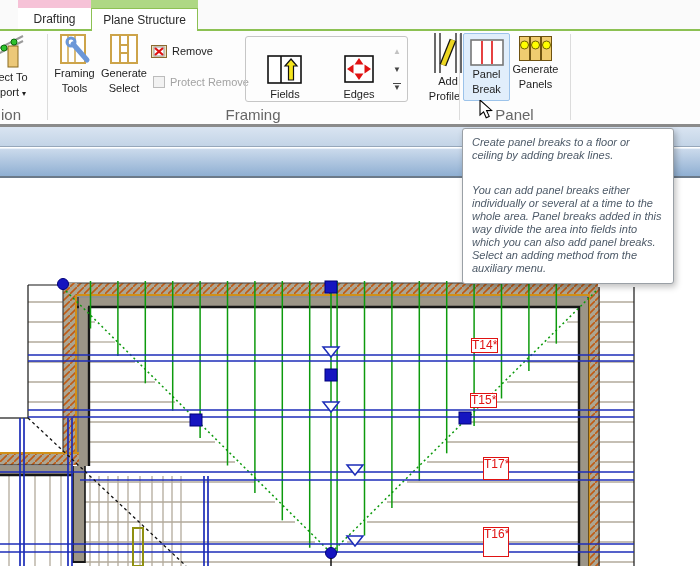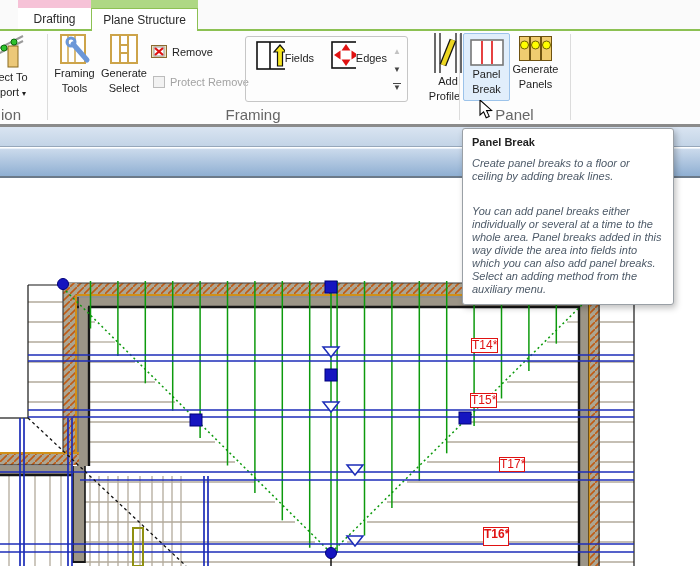--- a/index.html
+++ b/index.html
@@ -21,25 +21,25 @@
   .tab-active-mask { position:absolute; left:92px; top:29px; width:105px; height:2px; background:#fdfdfd; z-index:7; }
 
   
   .ribbon { position:absolute; left:0; top:31px; width:700px; height:93px; background:#fdfdfd; z-index:5; }
   .ribbon-bottom { position:absolute; left:0; top:124px; width:700px; height:3px; background:#8b8b8b; z-index:5; }
   .gsep { position:absolute; top:3px; width:1px; height:86px; background:#dcdcdc; }
   .group-label { position:absolute; top:75px; font-size:15px; color:#666; text-align:center; }
   .bigbtn { position:absolute; top:2px; height:70px; display:flex; flex-direction:column; align-items:center;
             font-size:11px; color:#1e1e1e; text-align:center; cursor:default; }
   .bigbtn .lbl { line-height:11.5px; margin-top:3px; }
-  .smallrow { position:absolute; display:flex; align-items:center; gap:5px; font-size:11px; color:#1e1e1e; }
+  .smallrow { position:absolute; display:flex; gap:5px; font-size:11px; color:#1e1e1e; }
   .disabled-text { color:#a3a3a3; }
   .subpanel { position:absolute; left:245px; top:5px; width:163px; height:66px;
               border:1px solid #c6c6c6; border-radius:3px; }
-  .medbtn { position:absolute; top:4px; display:flex; flex-direction:row; align-items:center;
+  .medbtn { position:absolute; top:18px; display:flex; flex-direction:column; align-items:center;
             font-size:11px; color:#1e1e1e; }
   .medbtn .lbl { margin-top:4px; }
   .spincol { position:absolute; right:3px; top:10px; width:14px; display:flex; flex-direction:column;
              align-items:center; gap:9px; }
   .hoverbtn { background:#e1eefb; border:1px solid #9cc3ea; border-radius:2px; }
 
   
   .bar1 { position:absolute; left:0; top:127px; width:700px; height:20px;
           background:linear-gradient(#d9e4f1,#c3d4e7); border-bottom:1px solid #96a7ba; z-index:2; }
   .bar2 { position:absolute; left:0; top:148px; width:700px; height:30px;
@@ -356,25 +356,24 @@
       <circle cx="331" cy="553" r="5.5" fill="#1515c0" stroke="#00007a"></circle>
       <path d="M323,347 L339,347 L331,357 Z" fill="#fff" stroke="#1c2cb8" stroke-width="1.5"></path>
       <path d="M323,402 L339,402 L331,412 Z" fill="#fff" stroke="#1c2cb8" stroke-width="1.5"></path>
       <path d="M347,465 L363,465 L355,475 Z" fill="#fff" stroke="#1c2cb8" stroke-width="1.5"></path>
       <path d="M347,536 L363,536 L355,546 Z" fill="#fff" stroke="#1c2cb8" stroke-width="1.5"></path>
       <line x1="331" y1="558" x2="331" y2="566" stroke="#111" stroke-width="1.5"></line>
     </svg>
 
   <div class="tag" style="left:471px; top:338px; width:27px; height:15px;">T14*</div>
   <div class="tag" style="left:470px; top:393px; width:27px; height:15px;">T15*</div>
-  <div class="tag" style="left:483px; top:457px; width:26px; height:15px;margin-left:16px;">T17*</div>
-  <div class="tag" style="left:483px; top:527px; width:26px; height:19px;font-weight:bold;">T16*</div>
+  <div class="tag" style="left:483px; top:457px; width:26px; height:23px;">T17*</div>
+  <div class="tag" style="left:483px; top:527px; width:26px; height:30px;">T16*</div>
 
   <div class="tooltip">
-    <div class="tt-title">Panel Break</div>
     <div class="tt-body">
       <p>Create panel breaks to a floor or ceiling by adding break lines.</p>
       <p>You can add panel breaks either individually or several at a time to the whole area. Panel breaks added in this way divide the area into fields into which you can also add panel breaks. Select an adding method from the auxiliary menu.</p>
     </div>
   </div>
 
   <svg class="cursor" width="18" height="20">
     <path d="M1,0 L1,15 L4.6,11.8 L7.2,17.8 L10.2,16.4 L7.6,10.6 L12.6,10.4 Z" fill="#fff" stroke="#000" stroke-width="1.1"></path>
   </svg>
 </div>

